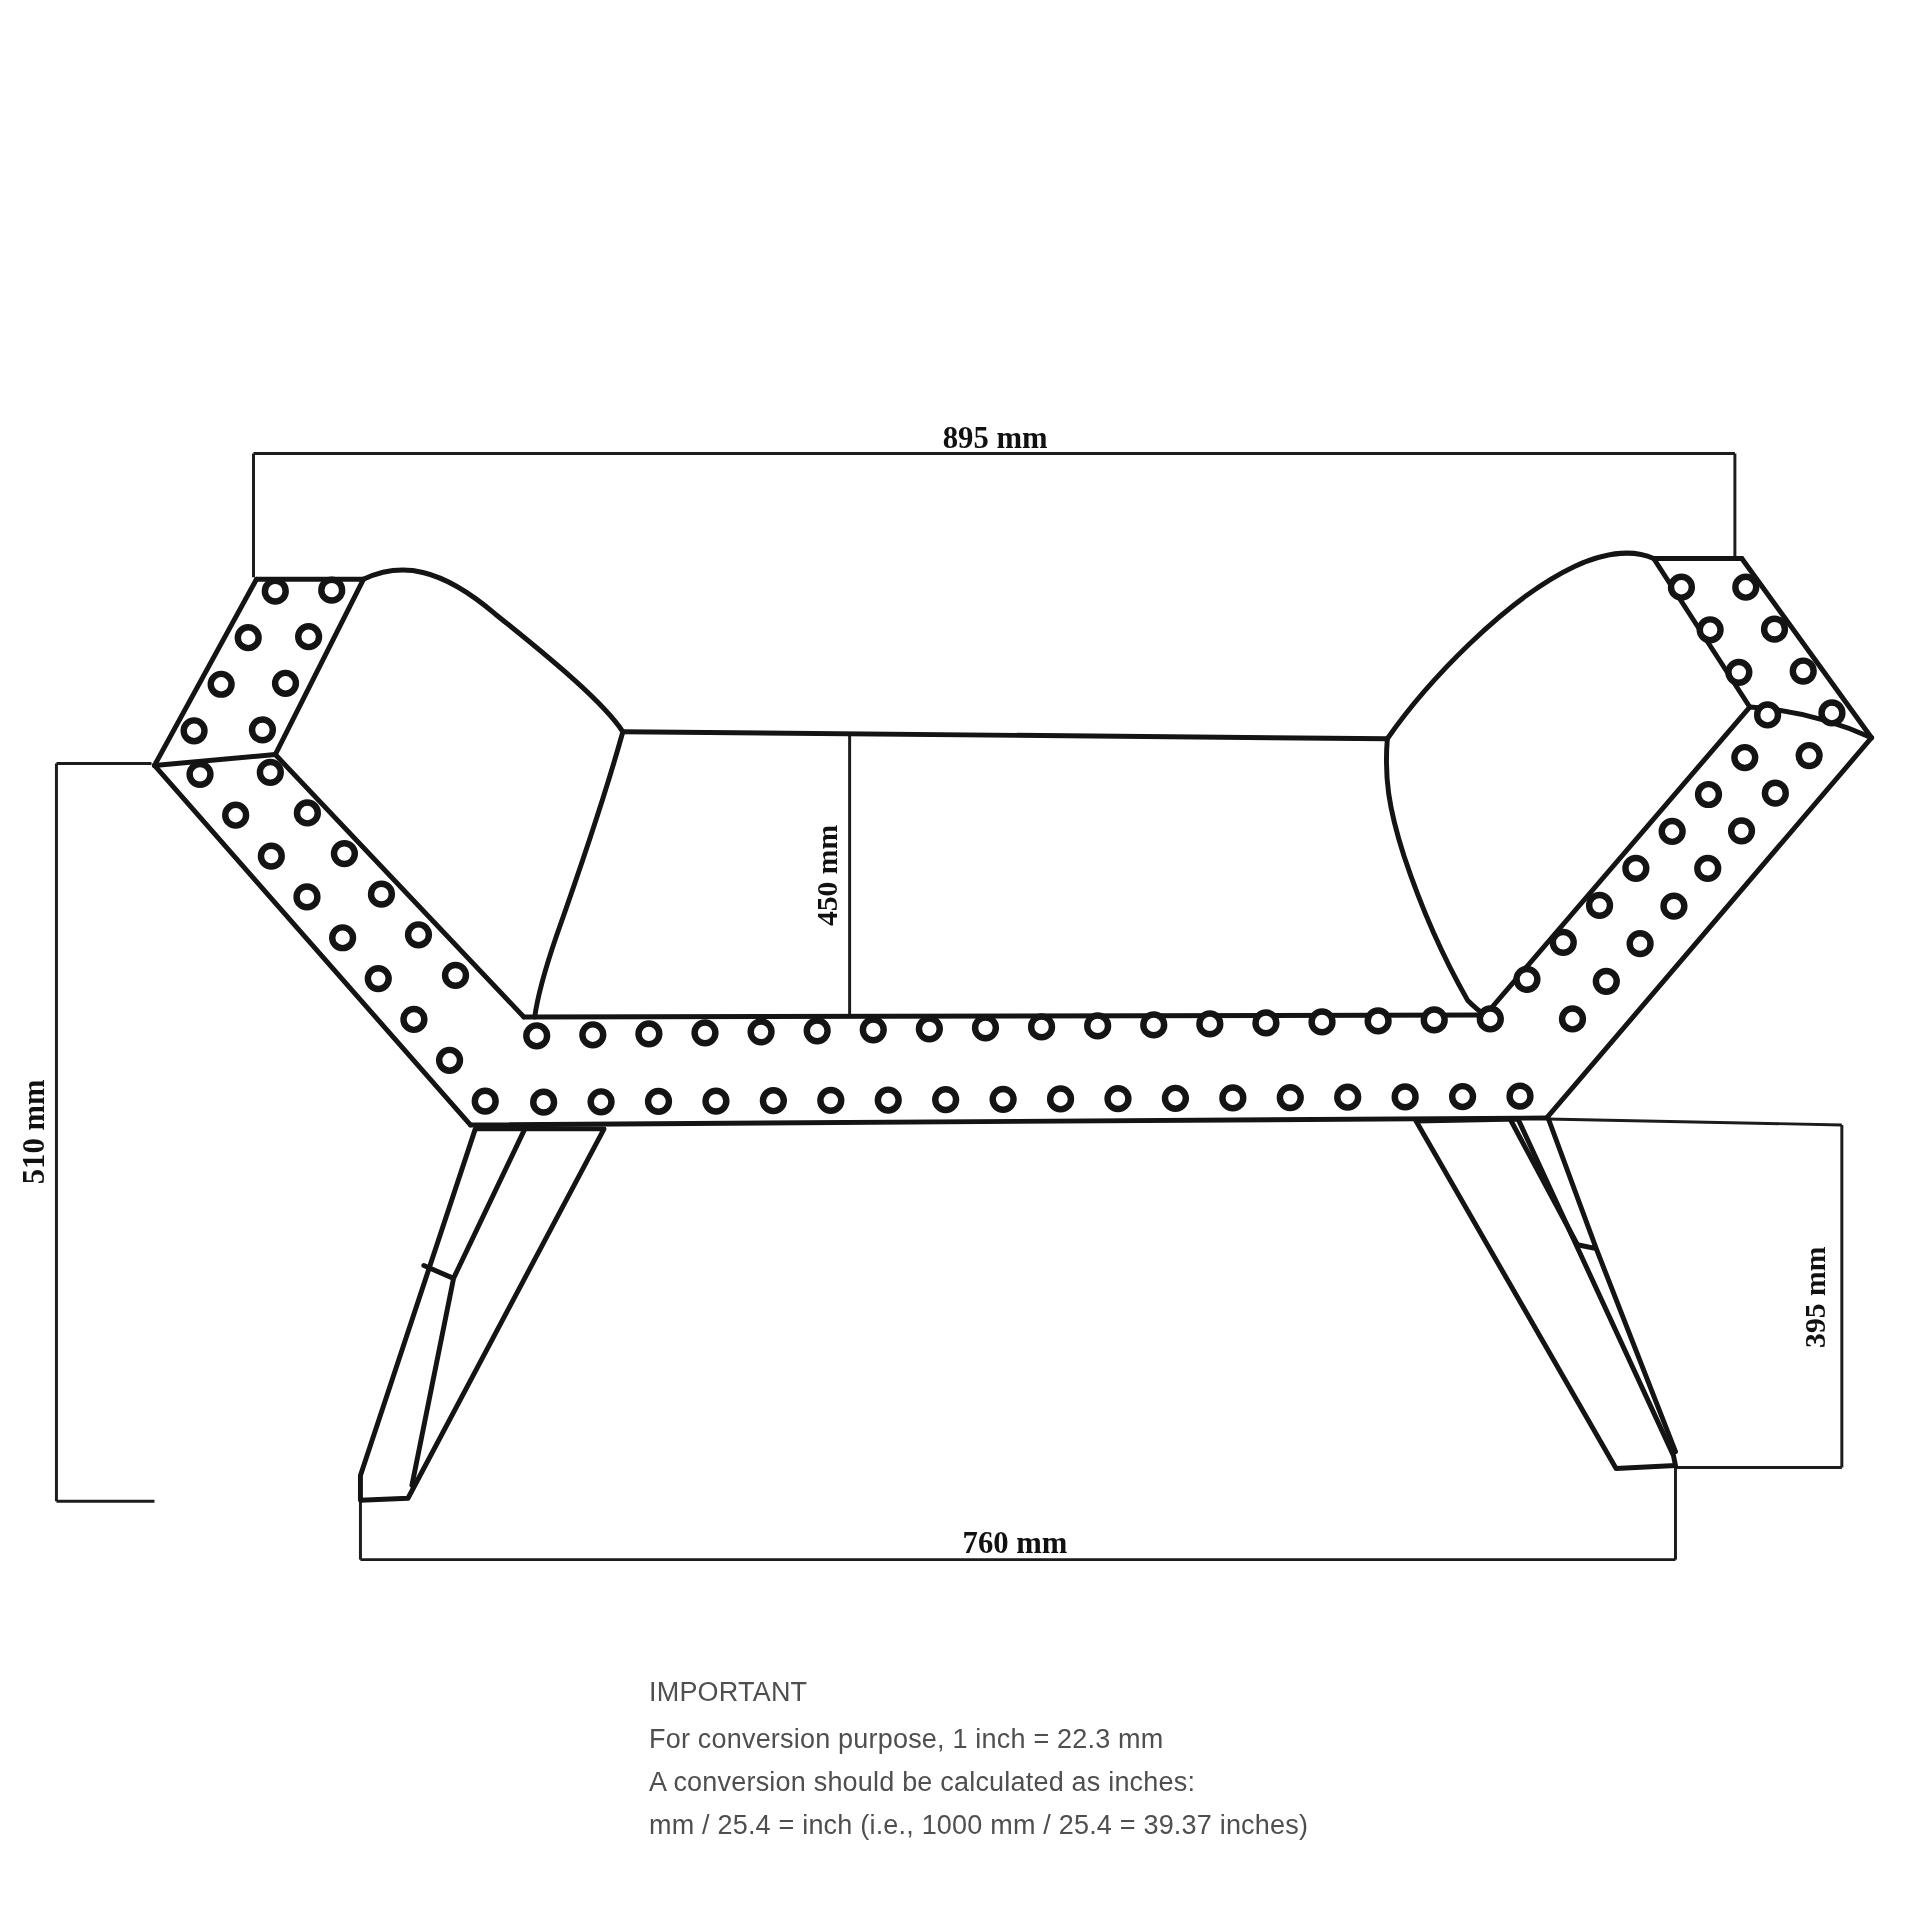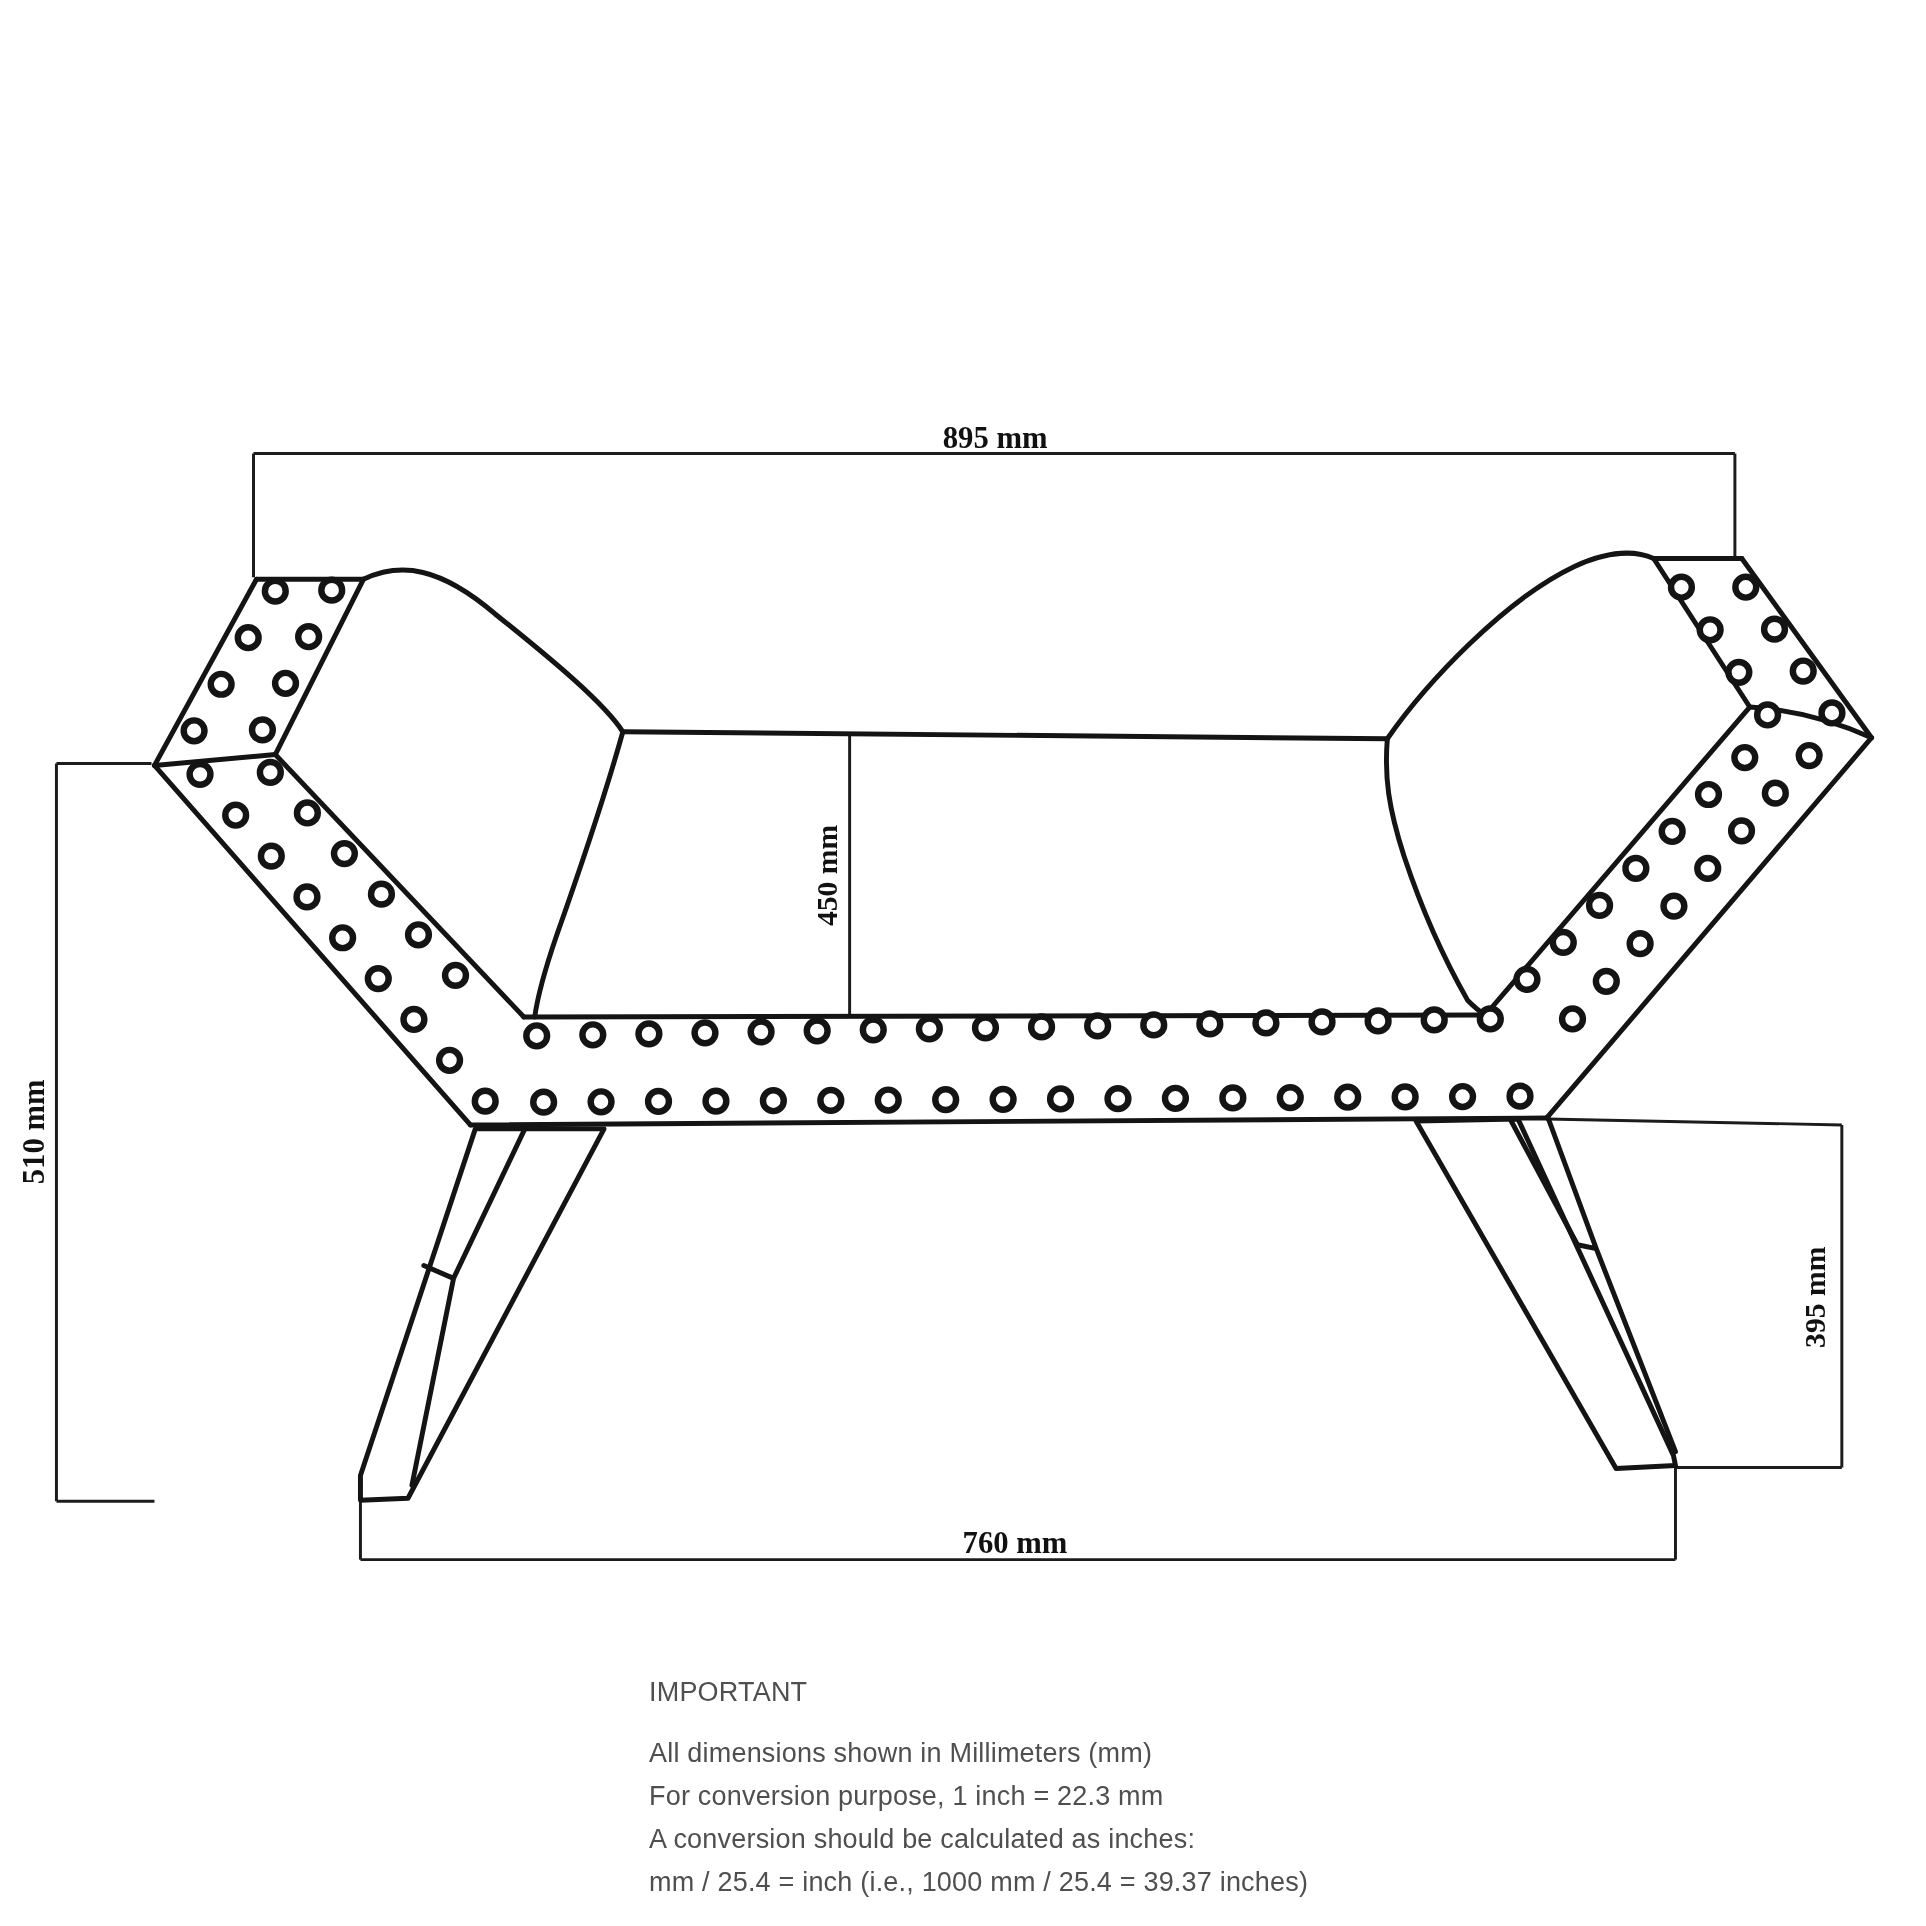--- a/index.html
+++ b/index.html
@@ -27,21 +27,21 @@
   .note {
     position: absolute;
     left: 649px;
     top: 1671px;
     color: #4f4f4f;
     font-size: 27px;
     line-height: 43px;
     letter-spacing: 0.2px;
   }
   .note-heading {
-    margin-bottom: 18px;
+    margin-bottom: 4px;
   }
   svg text.dim-label {
     font-family: "Liberation Serif", serif;
     font-weight: bold;
   }
 </style>
 </head>
 <body>
 
 <div class="stage">
@@ -179,20 +179,19 @@
         <text x="1005" y="452" fill="#111111" font-size="31" text-anchor="middle" class="dim-label">895 mm</text>
         <text x="44" y="1143" fill="#111111" font-size="31" text-anchor="middle" class="dim-label" transform="rotate(-90 44 1143)">510 mm</text>
         <text x="845" y="884" fill="#111111" font-size="30" text-anchor="middle" class="dim-label" transform="rotate(-90 845 884)">450 mm</text>
         <text x="1843" y="1310" fill="#111111" font-size="30" text-anchor="middle" class="dim-label" transform="rotate(-90 1843 1310)">395 mm</text>
         <text x="1025" y="1568" fill="#111111" font-size="31" text-anchor="middle" class="dim-label">760 mm</text>
       </g>
   </svg>
 
   <div class="note">
     <div class="note-heading">IMPORTANT</div>
-    <div class="note-line">All dimensions shown in Millimeters (mm)</div>
     <div class="note-line">For conversion purpose, 1 inch = 22.3 mm</div>
     <div class="note-line">A conversion should be calculated as inches:</div>
     <div class="note-line">mm / 25.4 = inch (i.e., 1000 mm / 25.4 = 39.37 inches)</div>
   </div>
 
 </div>
 
 
 </body></html>

